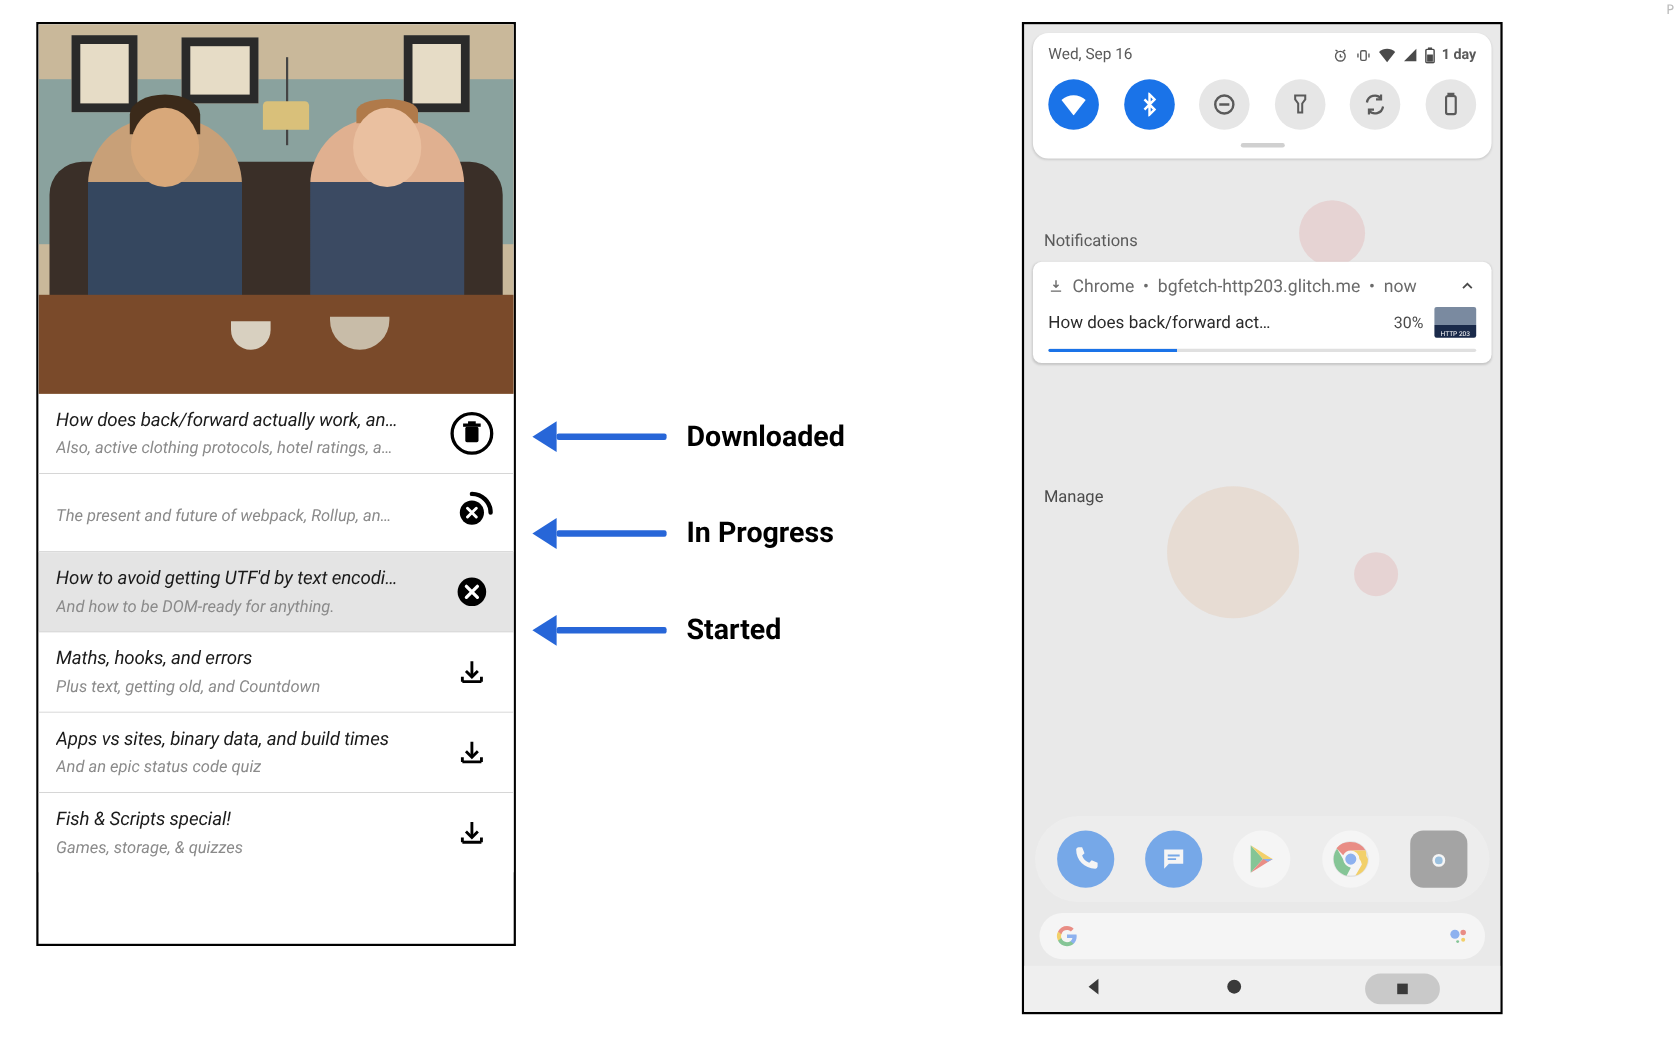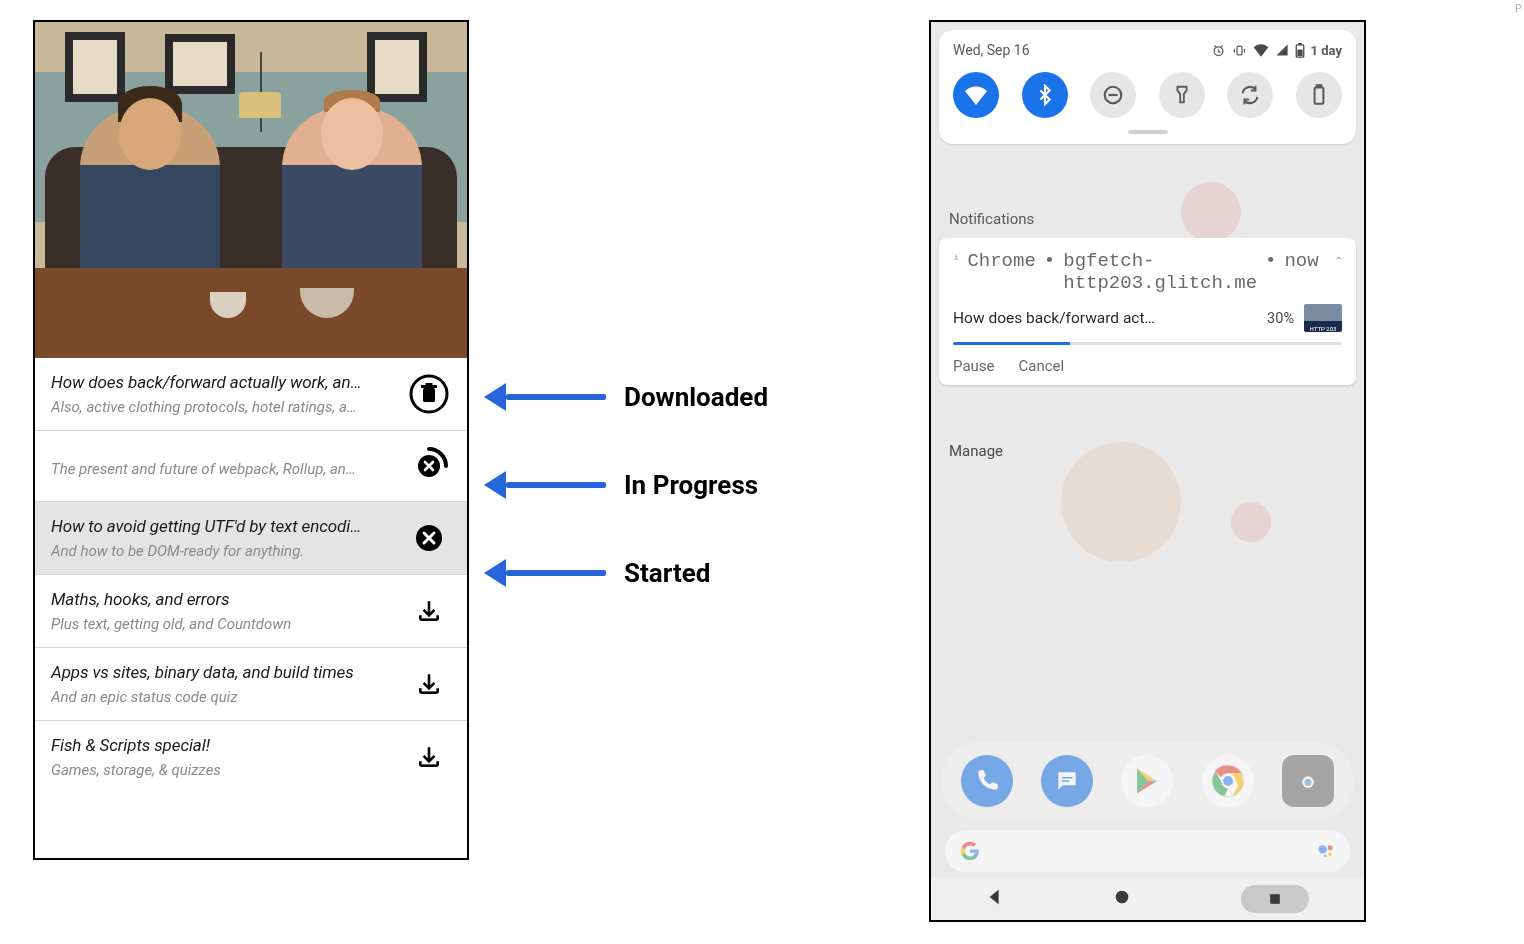--- a/index.html
+++ b/index.html
@@ -112,21 +112,21 @@
   .sect-label { position:absolute; left:18px; font-size:15px; color:#5a5a5a; }
   .lbl-notif { top:188px; }
   .lbl-manage { top:420px; color:#4a4a4a;text-align:right; }
 
   .notif-card {
     position:absolute; left:8px; right:8px; top:216px;
     background:#fff; border-radius:8px;
     box-shadow:0 1px 2px rgba(0,0,0,.15);
     padding:12px 14px 10px;
   }
-  .notif-head { display:flex; align-items:flex-start; gap:8px; font-size:19px; color:#6a6a6a;font-family:Liberation Mono, monospace; }
+  .notif-head { display:flex; align-items:center; gap:8px; font-size:16px; color:#6a6a6a; }
   .notif-head .spacer { flex:1; }
   .notif-body { display:flex; align-items:center; margin-top:10px; }
   .notif-body-main { flex:1; display:flex; justify-content:space-between; align-items:baseline; font-size:15.5px; color:#2a2a2a; }
   .notif-pct { color:#4a4a4a; font-size:14.5px; padding-left:10px; }
   .notif-thumb { width:38px; height:28px; margin-left:10px; border-radius:2px; background:linear-gradient(#7a8aa0 0 60%, #1a2a4a 60% 100%); position:relative; font-size:6px; color:#fff; display:flex; align-items:flex-end; justify-content:center; }
   .progress { height:3px; background:#e0e0e0; margin-top:10px; border-radius:2px; position:relative; overflow:hidden; }
   .progress-fill { position:absolute; left:0; top:0; bottom:0; background:#1a73e8; }
   .notif-actions { display:flex; gap:24px; margin-top:12px; font-size:15px; color:#6a6a6a; }
 
   .dock { position:absolute; left:10px; right:10px; bottom:100px; height:78px; background:#f2f2f2; border-radius:40px; display:flex; align-items:center; justify-content:space-around; padding:0 6px; opacity:.55; }
@@ -369,24 +369,20 @@
         <span>How does back/forward act…</span>
         <span class="notif-pct">30%</span>
       </div>
       <div class="notif-thumb">
           <span>HTTP 203</span>
         </div>
     </div>
     <div class="progress">
       <div class="progress-fill" style="width:30%"></div>
     </div>
-    <div class="notif-actions">
-      <span style="cursor:pointer">Pause</span>
-      <span style="cursor:pointer">Cancel</span>
-    </div>
   </div>
 
   <div class="sect-label lbl-manage" style="cursor:pointer">Manage</div>
 
   <div class="dock">
     <div class="dock-app dock-phone">
       <svg width="26" height="26" viewBox="0 0 24 24" fill="#fff">
           <path d="M6 2c-1 0-2 1-2 2 0 9 7 16 16 16 1 0 2-1 2-2v-3l-5-2-2 2c-3-1-5-3-6-6l2-2-2-5H6z"></path>
         </svg>
     </div>

